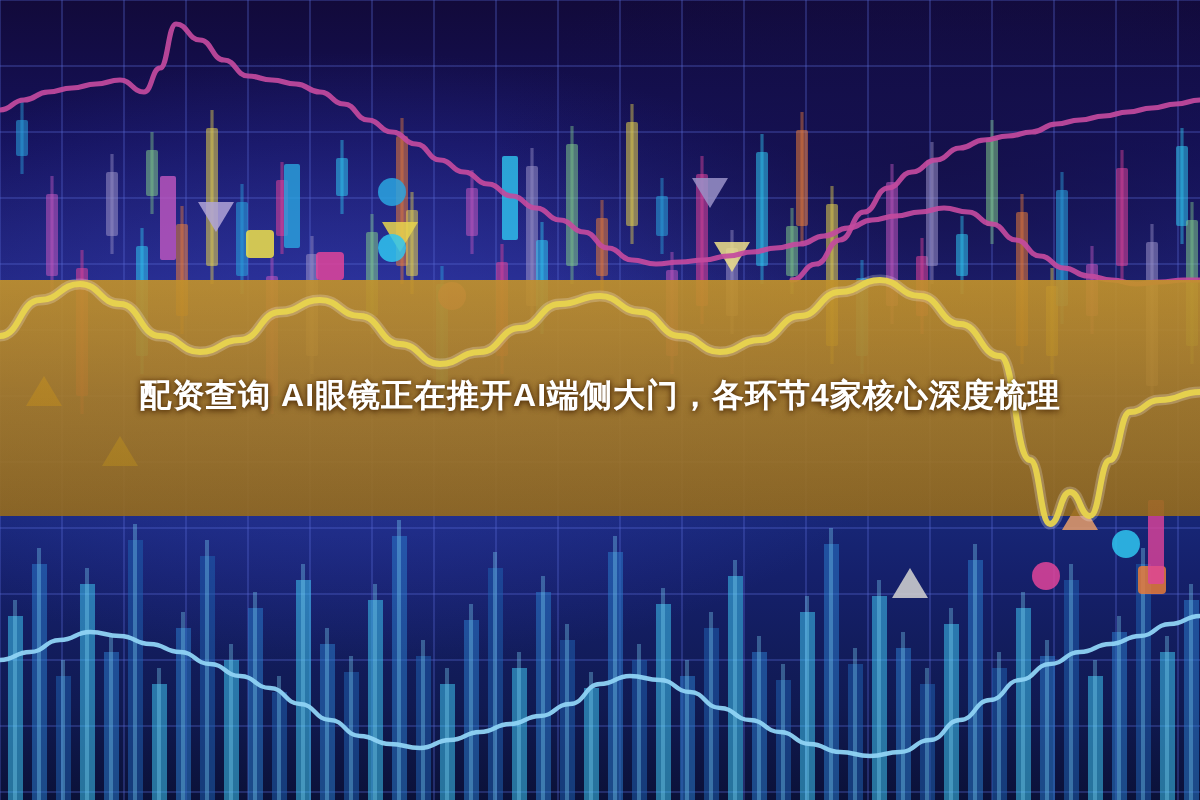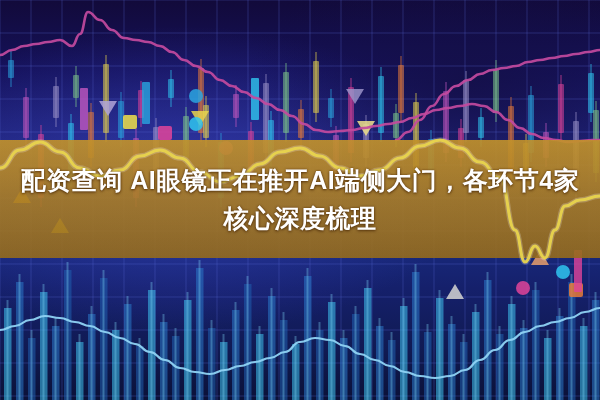--- a/index.html
+++ b/index.html
@@ -26,21 +26,21 @@
   #bandfx{
     position:absolute;left:0;right:0;top:140px;height:118px;
     background:linear-gradient(180deg,rgba(230,180,60,.30),rgba(150,100,20,.10));
     pointer-events:none;
   }
   #headline{
     position:absolute;left:0;right:0;top:140px;height:118px;
     display:flex;align-items:center;justify-content:center;
     text-align:center;
     color:#ffffff;
-    font-size:25px;line-height:38px;font-weight:bold;
+    font-size:16px;line-height:38px;font-weight:bold;
     letter-spacing:.5px;
     text-shadow:0 1px 3px rgba(60,30,0,.75), 0 0 2px rgba(80,40,0,.6);
     padding:11px 18px;box-sizing:border-box;
   }
   #headline span{display:block;max-width:560px;}
 </style>
 </head>
 <body>
 
 <div id="stage">

